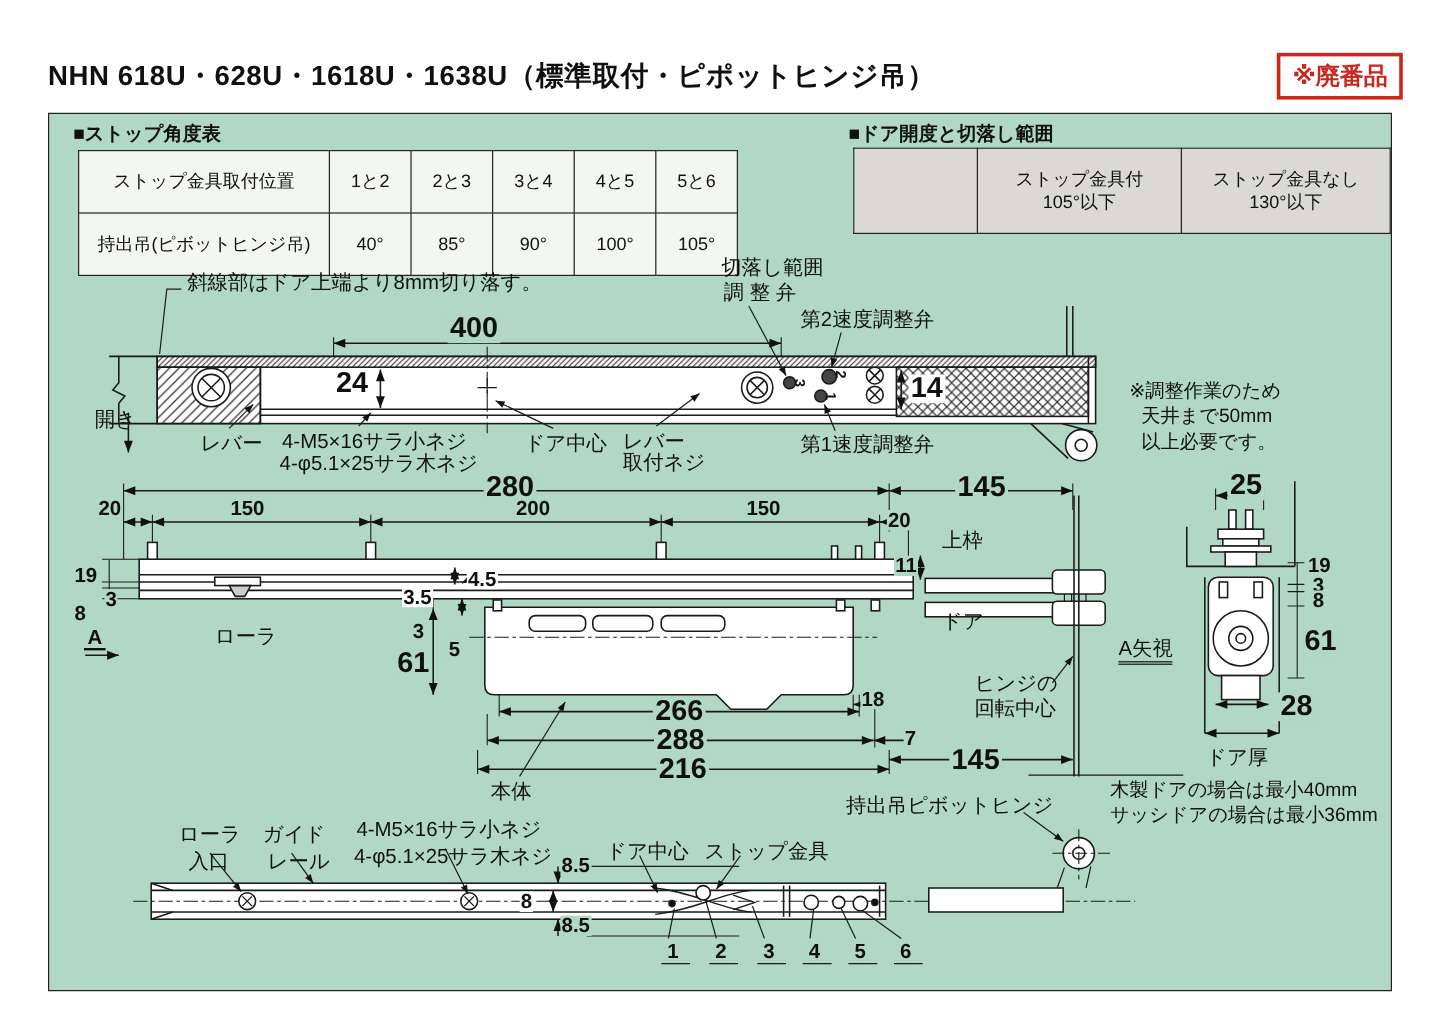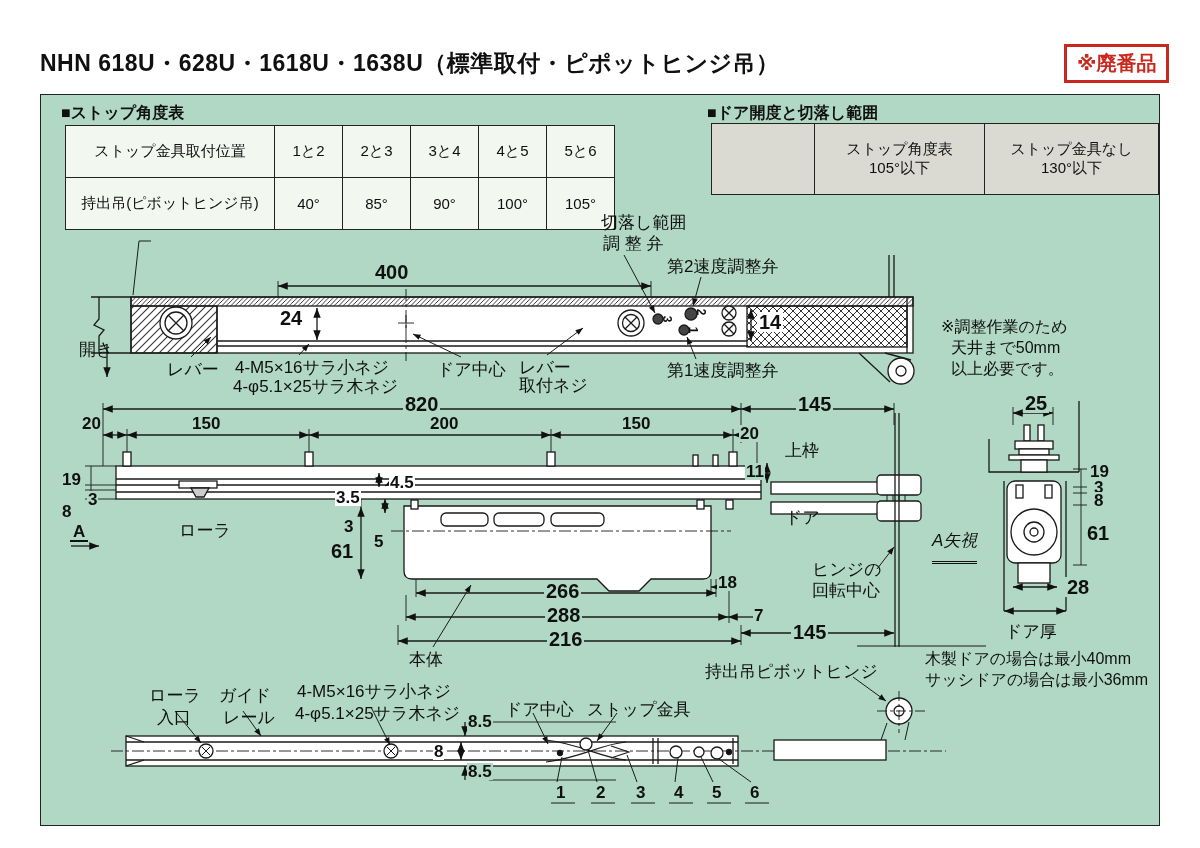--- a/index.html
+++ b/index.html
@@ -8,25 +8,25 @@
   .title{position:absolute;left:40px;top:48px;font-size:23px;font-weight:700;letter-spacing:.5px;}
   .badge{position:absolute;left:1064px;top:44px;border:3px solid #c8281e;color:#c8281e;
          font-size:20px;font-weight:700;padding:3px 10px;background:#fff;}
   .board{position:absolute;left:40px;top:94px;width:1118px;height:730px;
          background:#b0d8c5;border:1.5px solid #222;}
   .board svg{position:absolute;left:0;top:0;z-index:1;}
   .lb{position:absolute;white-space:nowrap;z-index:2;font-size:15px;line-height:1.2;}
   .jp{font-size:16px;}
   .jp17{font-size:17px;}
   .bold{font-weight:700;}
-  .dm{font-weight:700;font-size:20px;line-height:1;background:#b0d8c5;padding:0 2px;}
+  .dm{font-weight:700;font-size:24px;line-height:1;background:#b0d8c5;padding:0 2px;}
   .dm17{font-weight:700;font-size:17px;line-height:1;background:#b0d8c5;padding:0 1px;}
   .onw{background:#fff;}
   .rot{transform:rotate(90deg);font-size:12px;font-weight:700;background:none;}
-  .dblu{border-bottom:3px double #111;padding-bottom:10px;font-style:italic;}
+  .dblu{border-bottom:3px double #111;padding-bottom:0;}
   .au{border-bottom:2px solid #111;padding:0 3px 0 3px;}
   table.t{position:absolute;z-index:2;border-collapse:collapse;background:#f2f7f0;}
   table.t td,table.t th{border:1.4px solid #222;font-weight:400;text-align:center;
        font-size:15px;padding:16px 4px;}
   .hdr{background:#dadad2;}
   .swatch{border:1.3px solid #222;margin:0 auto;
     background:repeating-linear-gradient(45deg,rgba(0,0,0,0) 0 5px,#444 5px 6px),#f6f8f4;}
   .swatch2{border:1.3px solid #222;margin:0 auto;display:flex;}
   .sw-d{background:repeating-linear-gradient(45deg,rgba(0,0,0,0) 0 5px,#444 5px 6px),#f6f8f4;border-right:1.2px solid #222;}
   .sw-x{background:repeating-linear-gradient(45deg,rgba(0,0,0,0) 0 5px,#444 5px 6px),
@@ -291,31 +291,32 @@
       </tr>
     </tbody>
       </table>
 
     <div class="lb jp bold" style="left:666px;top:8px">■ドア開度と切落し範囲</div>
     <table class="t" style="left:670px;top:28px">
       <tbody>
           <tr style="height:54px">
         <td class="hdr" style="width:94px"></td>
         <td class="hdr" style="width:161px">
-          <div>ストップ角度表</div>
+          <div>ストップ金具付</div>
           <div>105°以下</div>
         </td>
         <td class="hdr" style="width:165px">
           <div>ストップ金具なし</div>
           <div>130°以下</div>
         </td>
       </tr>
     </tbody>
       </table>
 
+    <span class="lb jp17" style="left:115px;top:131px">斜線部はドア上端より8mm切り落す。</span>
     <span class="lb dm" style="left:332px;top:167px">400</span>
     <span class="lb dm onw" style="left:237px;top:213px">24</span>
     <span class="lb dm onw" style="left:716px;top:217px">14</span>
     <span class="lb jp17" style="left:38px;top:245px">開き</span>
     <span class="lb jp17" style="left:126px;top:265px">レバー</span>
     <span class="lb jp17" style="left:194px;top:263px">4-M5×16サラ小ネジ</span>
     <span class="lb jp17" style="left:192px;top:282px">4-φ5.1×25サラ木ネジ</span>
     <span class="lb jp17" style="left:396px;top:265px">ドア中心</span>
     <span class="lb jp17" style="left:478px;top:263px">レバー</span>
     <span class="lb jp17" style="left:478px;top:281px">取付ネジ</span>
@@ -323,21 +324,21 @@
     <span class="lb jp17" style="left:562px;top:139px">調 整 弁</span>
     <span class="lb jp17" style="left:626px;top:162px">第2速度調整弁</span>
     <span class="lb jp17" style="left:626px;top:266px">第1速度調整弁</span>
     <span class="lb rot" style="left:622px;top:217px">3</span>
     <span class="lb rot" style="left:656px;top:210px">2</span>
     <span class="lb rot" style="left:648px;top:228px">1</span>
     <span class="lb jp" style="left:900px;top:222px">※調整作業のため</span>
     <span class="lb jp" style="left:910px;top:243px">天井まで50mm</span>
     <span class="lb jp" style="left:910px;top:264px">以上必要です。</span>
 
-    <span class="lb dm" style="left:362px;top:299px">820</span>
+    <span class="lb dm" style="left:362px;top:299px">280</span>
     <span class="lb dm" style="left:755px;top:299px">145</span>
     <span class="lb dm17" style="left:40px;top:320px">20</span>
     <span class="lb dm17" style="left:150px;top:320px">150</span>
     <span class="lb dm17" style="left:388px;top:320px">200</span>
     <span class="lb dm17" style="left:580px;top:320px">150</span>
     <span class="lb dm17" style="left:698px;top:330px">20</span>
     <span class="lb dm17" style="left:704px;top:368px">11</span>
     <span class="lb jp17" style="left:744px;top:346px">上枠</span>
     <span class="lb jp17" style="left:744px;top:413px">ドア</span>
     <span class="lb dm17" style="left:20px;top:376px">19</span>

